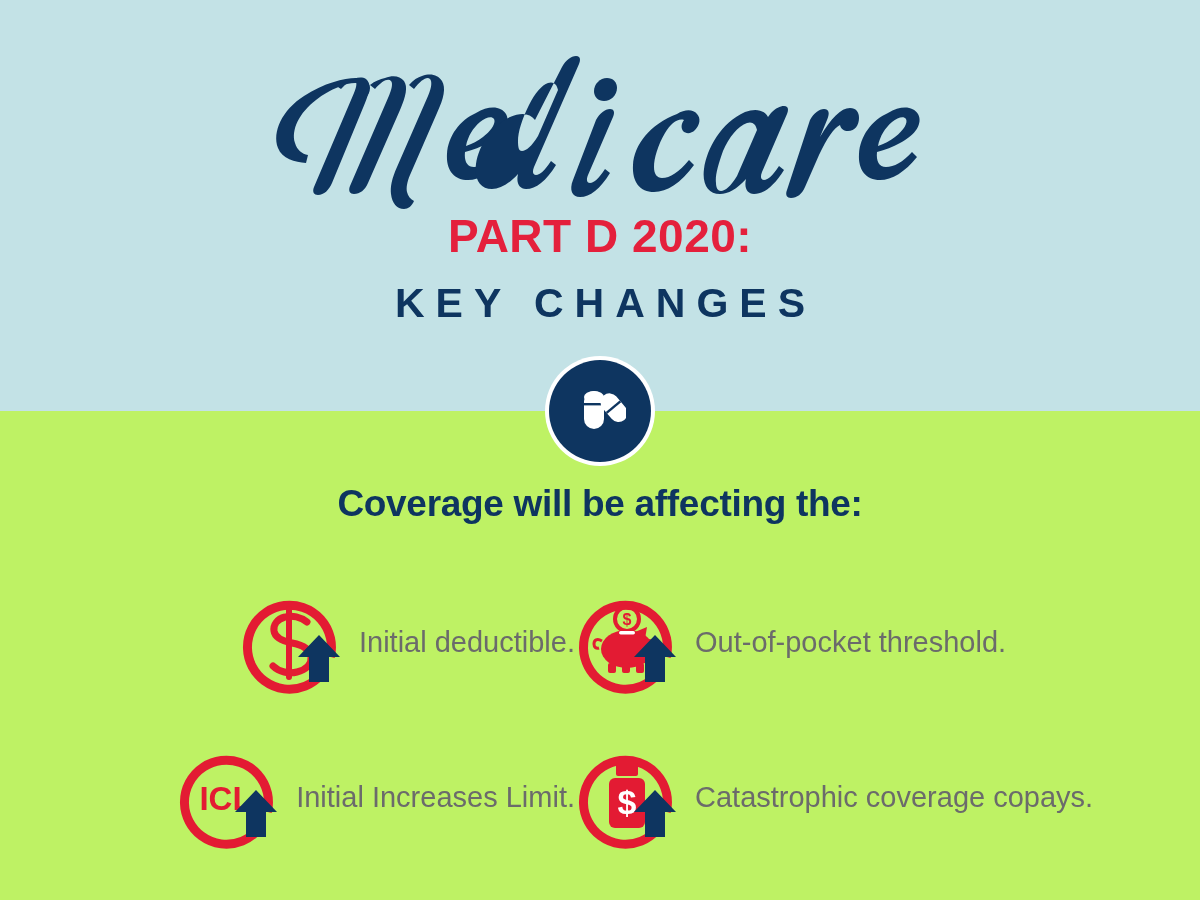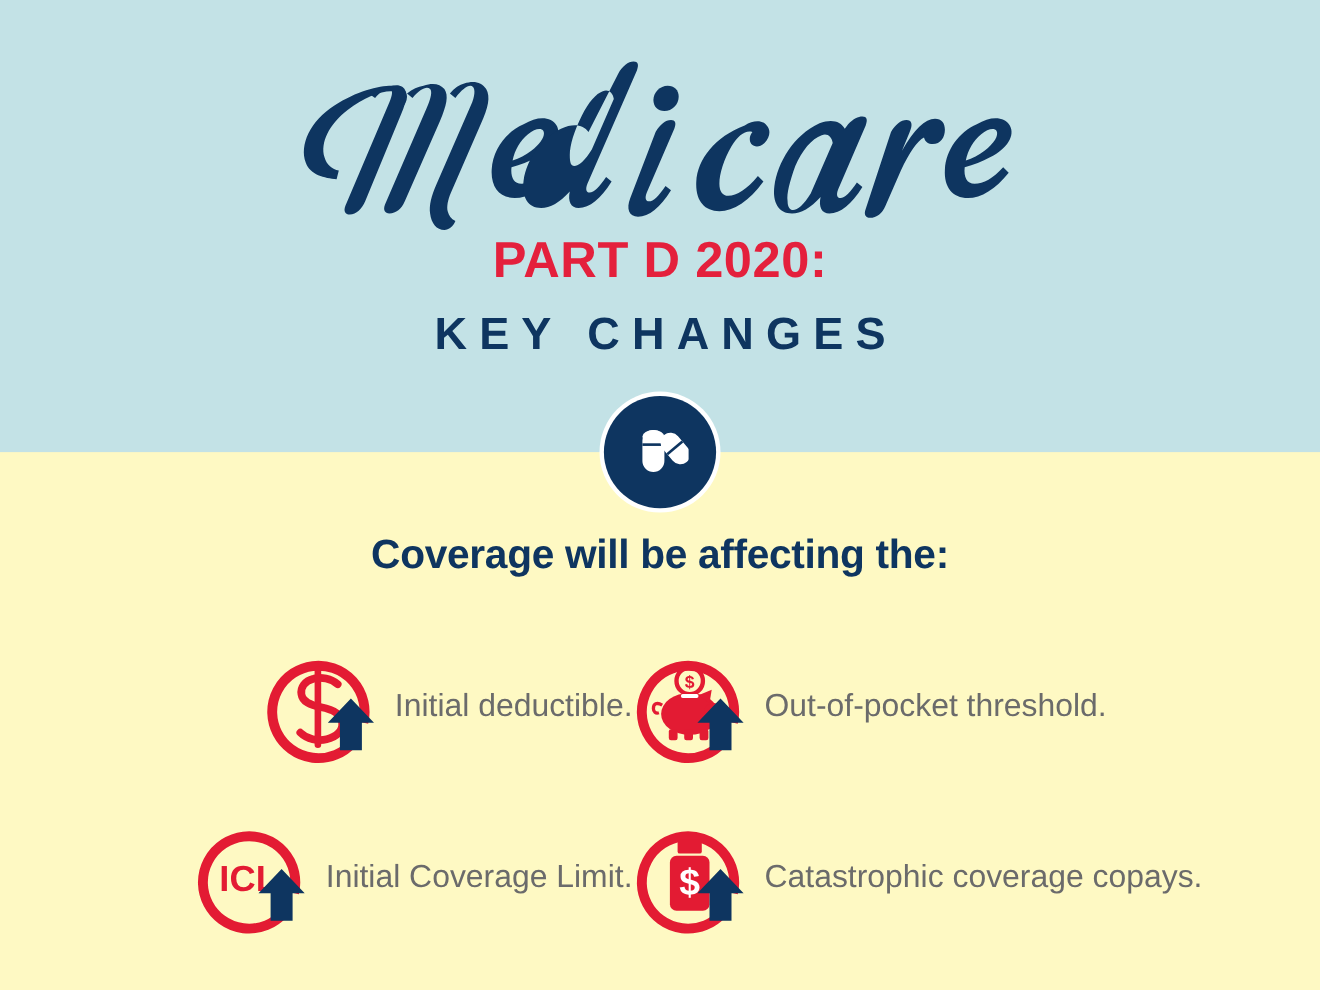--- a/index.html
+++ b/index.html
@@ -13,21 +13,21 @@
     background: #ffffff;
     font-family: "Liberation Sans", sans-serif;
     overflow: hidden;
     position: relative;
   }
 
   #page {
     position: relative;
     width: 1200px;
     height: 900px;
-    background: #fef9c3;
+    background: #bef264;
   }
 
   
   .header-band {
     position: absolute;
     left: 0;
     top: 0;
     width: 1200px;
     height: 411px;
     background: #c3e2e6;
@@ -257,21 +257,21 @@
       <div class="item col-a">
         <div class="item-icon">
           <svg width="112" height="112" viewBox="0 0 112 112">
             <path d="M90.5 77.5A42 42 0 1 1 94 57" fill="none" stroke="#e31b33" stroke-width="9" stroke-linecap="butt" transform="rotate(18 52 55)"></path>
             <text x="50" y="68" font-family="Liberation Sans, sans-serif" font-size="33" font-weight="bold" fill="#e31b33" text-anchor="middle">ICL</text>
             <g fill="#0e3560">
               <path d="M80 48 L101 70 L90 70 L90 95 L70 95 L70 70 L59 70 Z"></path>
             </g>
           </svg>
         </div>
-        <div class="item-label">Initial Coverage Limit.</div>
+        <div class="item-label">Initial Increases Limit.</div>
       </div>
 
       <div class="item col-b">
         <div class="item-icon">
           <svg width="112" height="112" viewBox="0 0 112 112">
             <path d="M90.5 77.5A42 42 0 1 1 94 57" fill="none" stroke="#e31b33" stroke-width="9" stroke-linecap="butt" transform="rotate(18 52 55)"></path>
 
             <rect x="41" y="21" width="22" height="13" rx="2" fill="#e31b33"></rect>
 
             <rect x="34" y="36" width="36" height="50" rx="6" fill="#e31b33"></rect>

